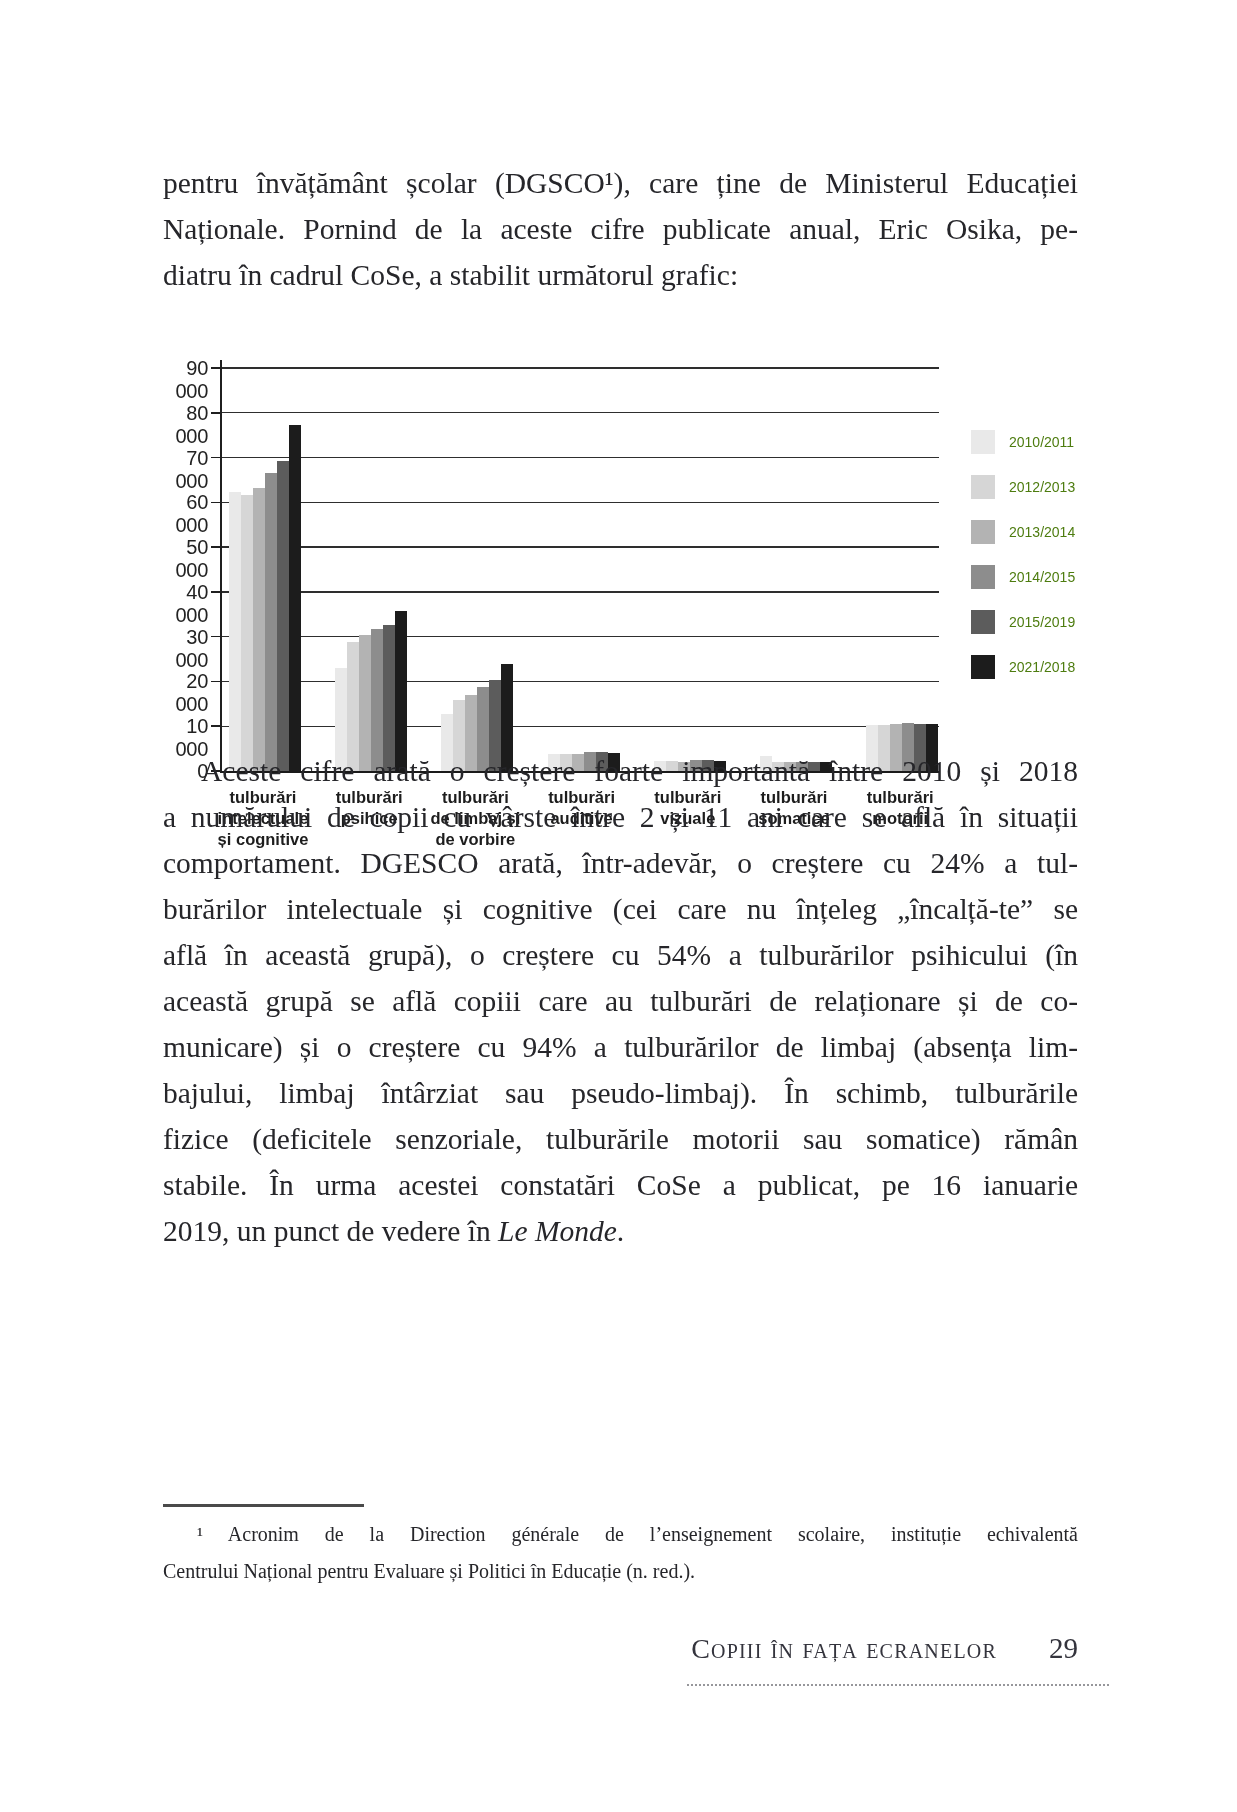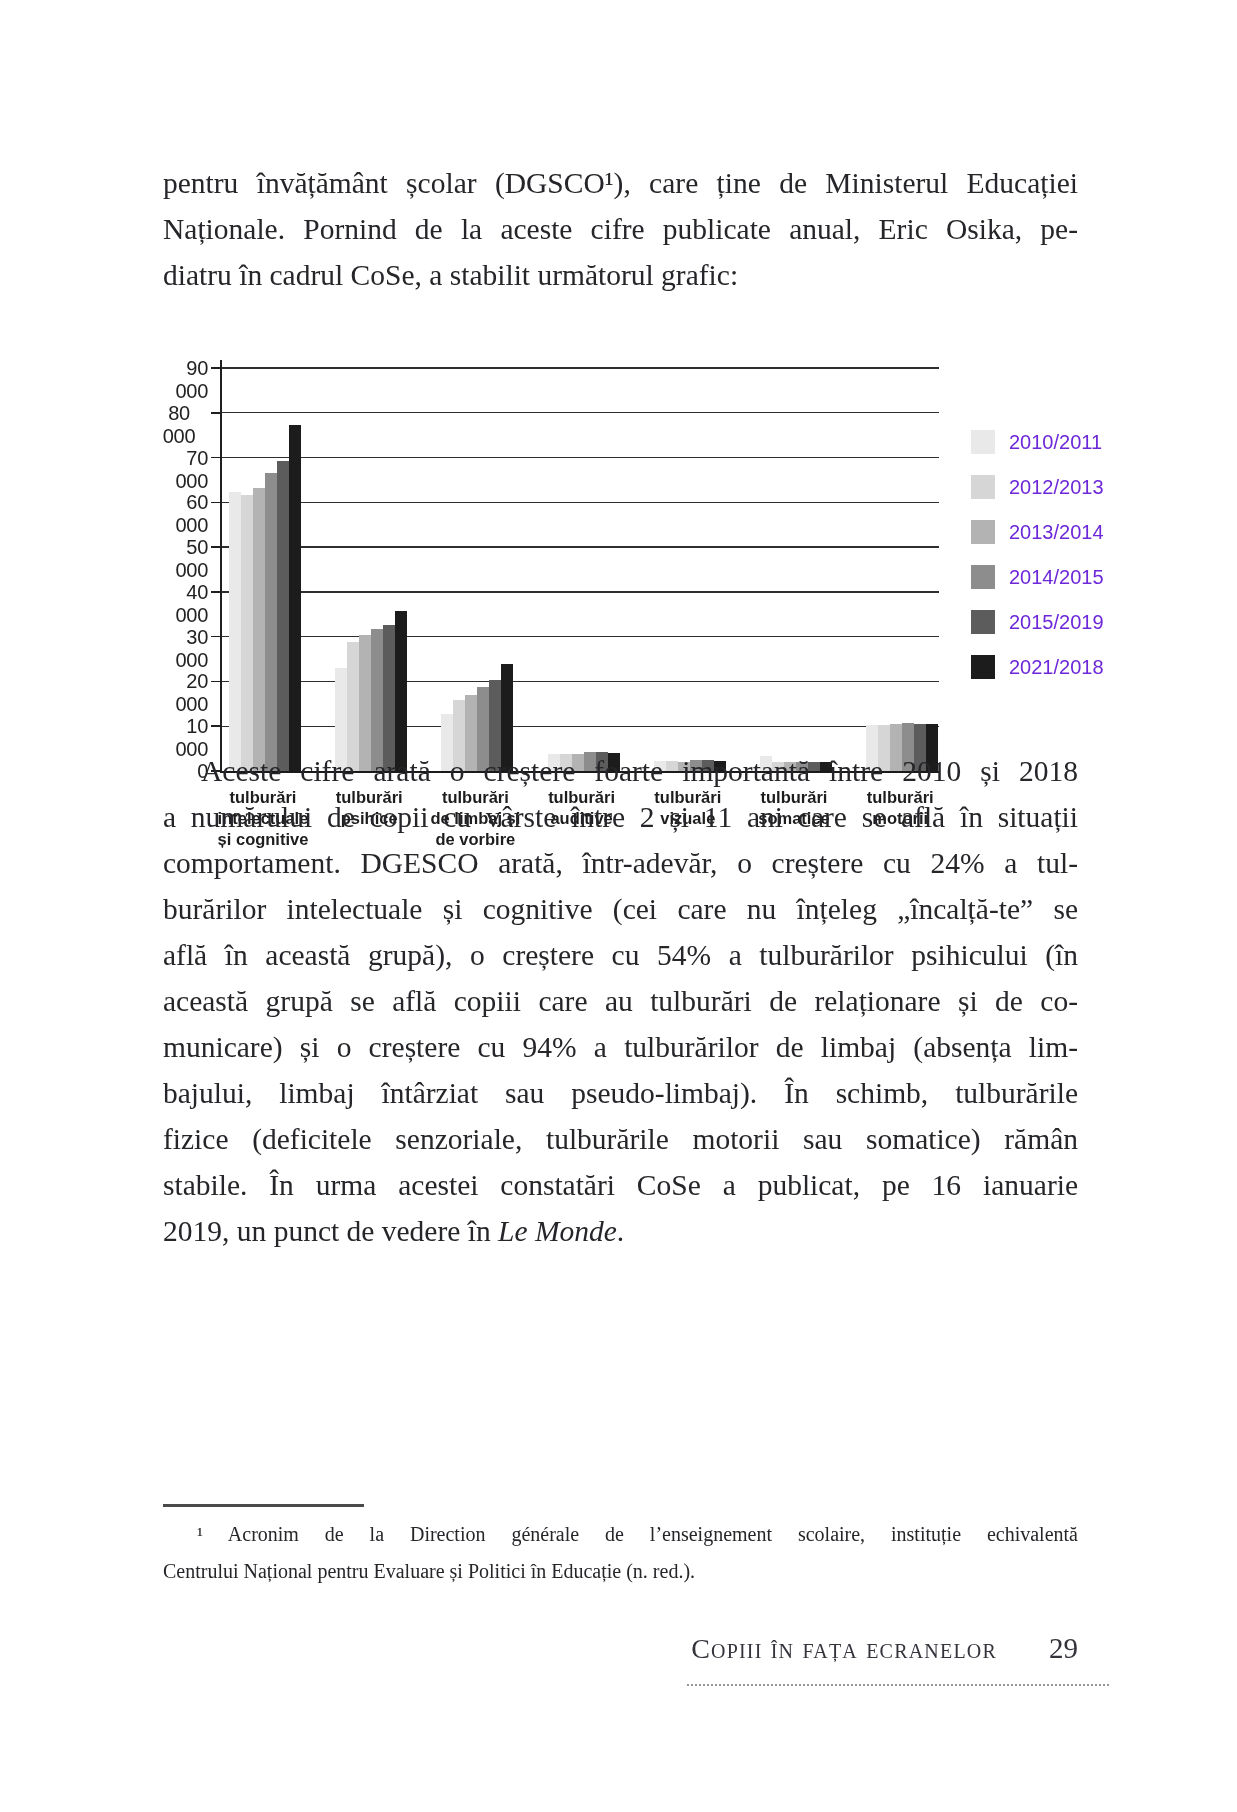--- a/index.html
+++ b/index.html
@@ -39,21 +39,21 @@
   .ylabel{position:absolute;left:0;width:58px;text-align:right;font-size:20px;
           letter-spacing:-0.3px;color:#222;}
   .axis-stub{position:absolute;left:70px;top:50px;width:2px;height:10px;background:#1f1f1f;}
   .bar-group{position:absolute;bottom:0;display:flex;align-items:flex-end;}
   .bar{width:12px;}
   .cat-label{position:absolute;width:130px;text-align:center;font-size:16.5px;
              font-weight:700;line-height:21px;color:#1d1d1d;}
   .legend{position:absolute;left:821px;top:120px;}
   .legend-item{display:flex;align-items:center;margin-bottom:21px;}
   .legend-swatch{width:24px;height:24px;margin-right:14px;}
-  .legend-label{font-size:20px;color:#6d28d9;}
+  .legend-label{font-size:14px;color:#4d7c0f;}
 </style>
 </head>
 <body>
 
 <div class="page">
 
   <div id="para1" class="textblock">
       <div class="tline jline">pentru învățământ școlar (DGSCO¹), care ține de Ministerul Educației</div>
       <div class="tline jline">Naționale. Pornind de la aceste cifre publicate anual, Eric Osika, pe-</div>
       <div class="tline lline">diatru în cadrul CoSe, a stabilit următorul grafic:</div>
@@ -63,21 +63,21 @@
     <div class="axis-stub"></div>
     <div id="ylabels">
         <div class="ylabel" style="top: 450px;">0</div>
         <div class="ylabel" style="top: 405.222px;">10 000</div>
         <div class="ylabel" style="top: 360.444px;">20 000</div>
         <div class="ylabel" style="top: 315.667px;">30 000</div>
         <div class="ylabel" style="top: 270.889px;">40 000</div>
         <div class="ylabel" style="top: 226.111px;">50 000</div>
         <div class="ylabel" style="top: 181.333px;">60 000</div>
         <div class="ylabel" style="top: 136.556px;">70 000</div>
-        <div class="ylabel" style="top: 91.7778px; text-align: center;">80 000</div>
+        <div class="ylabel" style="top: 91.7778px;">80 000</div>
         <div class="ylabel" style="top: 47px;">90 000</div>
       </div>
     <div class="plot" id="plot">
         <div class="gridline" style="bottom: 44.0778px;"></div>
         <div class="gridline" style="bottom: 88.8556px;"></div>
         <div class="gridline" style="bottom: 133.633px;"></div>
         <div class="gridline" style="bottom: 178.411px;"></div>
         <div class="gridline" style="bottom: 223.189px;"></div>
         <div class="gridline" style="bottom: 267.967px;"></div>
         <div class="gridline" style="bottom: 312.744px;"></div>

